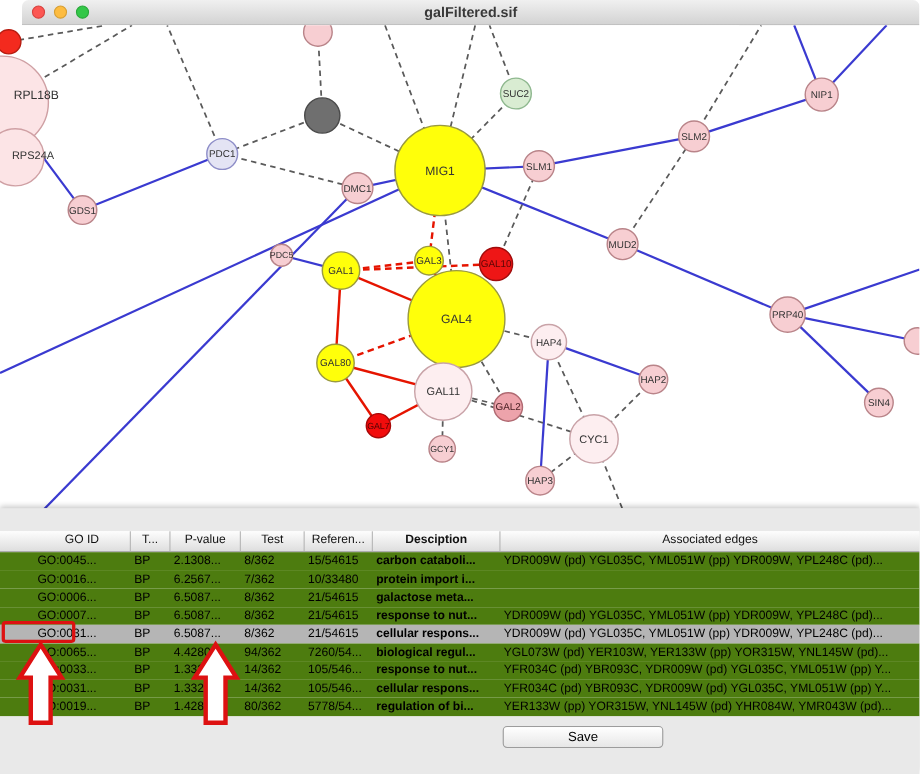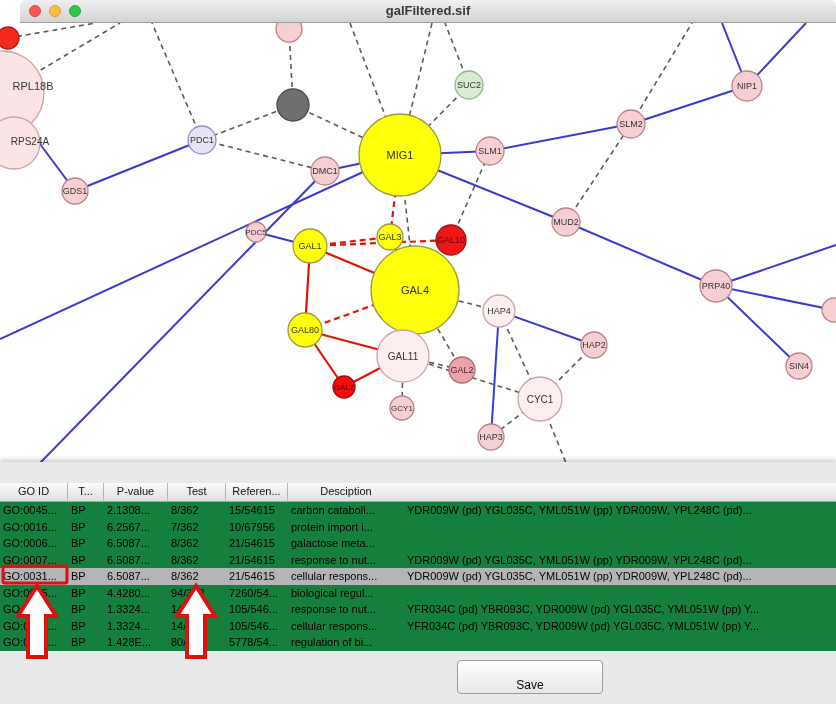--- a/index.html
+++ b/index.html
@@ -31,36 +31,36 @@
     border-bottom:1px solid #aaa;border-radius:5px 5px 0 0;}
   .noa-win .titlebar .title{line-height:20px;font-size:13px;color:#636363;}
   .noa-win .lights{top:4px;}
 
   .table{position:absolute;top:21px;left:0;width:836px;background:#fff;}
   .thead{display:flex;height:18px;background:linear-gradient(#fdfdfd,#dedede);
     border-bottom:1px solid #a3a3a3;}
   .thead .cell{box-sizing:border-box;border-right:1px solid #b5b5b5;font-size:11px;
     line-height:17px;text-align:center;overflow:hidden;white-space:nowrap;color:#111;}
   .thead .cell:last-child{border-right:none;}
-  .tbody .row{display:flex;height:16.5px;background:#15803d;}
+  .tbody .row{display:flex;height:16.5px;background:#4d7c0f;}
   .tbody .row.selected{background:#b5b5b5;}
   .tbody .cell{box-sizing:border-box;padding:0 3px;font-size:11px;line-height:16.5px;
     white-space:nowrap;overflow:hidden;color:#000;text-align:left;}
-  .cell:nth-child(1){width:68px;}
+  .cell:nth-child(1){width:88px;margin-left:31px;}
   .cell:nth-child(2){width:36px;}
   .cell:nth-child(3){width:64px;}
   .cell:nth-child(4){width:58px;}
   .cell:nth-child(5){width:62px;}
-  .cell:nth-child(6){width:116px;}
+  .cell:nth-child(6){width:116px;font-weight:bold;}
   .cell:nth-child(7){flex:1 1 auto;}
 
   .btnrow{position:absolute;top:198px;left:0;width:836px;height:20px;}
   .mac-btn{position:absolute;width:146px;height:20px;border-radius:4px;border:1px solid #9c9c9c;
     background:linear-gradient(#ffffff,#e7e7e7);font-size:12px;color:#000;
-    font-family:"Liberation Sans",sans-serif;line-height:17px;padding:16px;}
+    font-family:"Liberation Sans",sans-serif;line-height:17px;padding:0;}
   .mac-btn.save{left:457px;}
   .mac-btn.cancel{left:676px;}
 
   
   .annot{position:absolute;top:0;left:0;width:836px;height:704px;pointer-events:none;z-index:10;}
 </style>
 </head>
 <body>
 
 <div class="stage">
@@ -195,37 +195,38 @@
   <section class="win noa-win">
 
     <div class="table">
       <div class="thead" id="noa-head">
           <div class="cell">GO ID</div>
           <div class="cell">T...</div>
           <div class="cell">P-value</div>
           <div class="cell">Test</div>
           <div class="cell">Referen...</div>
           <div class="cell">Desciption</div>
+          <div class="cell">Associated edges</div>
         </div>
       <div class="tbody" id="noa-body">
           <div class="row">
             <div class="cell">GO:0045...</div>
             <div class="cell">BP</div>
             <div class="cell">2.1308...</div>
             <div class="cell">8/362</div>
             <div class="cell">15/54615</div>
             <div class="cell">carbon cataboli...</div>
             <div class="cell">YDR009W (pd) YGL035C, YML051W (pp) YDR009W, YPL248C (pd)...</div>
           </div>
           <div class="row">
             <div class="cell">GO:0016...</div>
             <div class="cell">BP</div>
             <div class="cell">6.2567...</div>
             <div class="cell">7/362</div>
-            <div class="cell">10/67956</div>
+            <div class="cell">10/33480</div>
             <div class="cell">protein import i...</div>
           </div>
           <div class="row">
             <div class="cell">GO:0006...</div>
             <div class="cell">BP</div>
             <div class="cell">6.5087...</div>
             <div class="cell">8/362</div>
             <div class="cell">21/54615</div>
             <div class="cell">galactose meta...</div>
           </div>
@@ -247,20 +248,21 @@
             <div class="cell">cellular respons...</div>
             <div class="cell">YDR009W (pd) YGL035C, YML051W (pp) YDR009W, YPL248C (pd)...</div>
           </div>
           <div class="row">
             <div class="cell">GO:0065...</div>
             <div class="cell">BP</div>
             <div class="cell">4.4280...</div>
             <div class="cell">94/362</div>
             <div class="cell">7260/54...</div>
             <div class="cell">biological regul...</div>
+            <div class="cell">YGL073W (pd) YER103W, YER133W (pp) YOR315W, YNL145W (pd)...</div>
           </div>
           <div class="row">
             <div class="cell">GO:0033...</div>
             <div class="cell">BP</div>
             <div class="cell">1.3324...</div>
             <div class="cell">14/362</div>
             <div class="cell">105/546...</div>
             <div class="cell">response to nut...</div>
             <div class="cell">YFR034C (pd) YBR093C, YDR009W (pd) YGL035C, YML051W (pp) Y...</div>
           </div>
@@ -273,20 +275,21 @@
             <div class="cell">cellular respons...</div>
             <div class="cell">YFR034C (pd) YBR093C, YDR009W (pd) YGL035C, YML051W (pp) Y...</div>
           </div>
           <div class="row">
             <div class="cell">GO:0019...</div>
             <div class="cell">BP</div>
             <div class="cell">1.428E...</div>
             <div class="cell">80/362</div>
             <div class="cell">5778/54...</div>
             <div class="cell">regulation of bi...</div>
+            <div class="cell">YER133W (pp) YOR315W, YNL145W (pd) YHR084W, YMR043W (pd)...</div>
           </div>
         </div>
     </div>
 
     <div class="btnrow">
       <button class="mac-btn save">Save</button>
     </div>
   </section>
 
   <svg class="annot" id="annot-svg" width="836" height="704">

